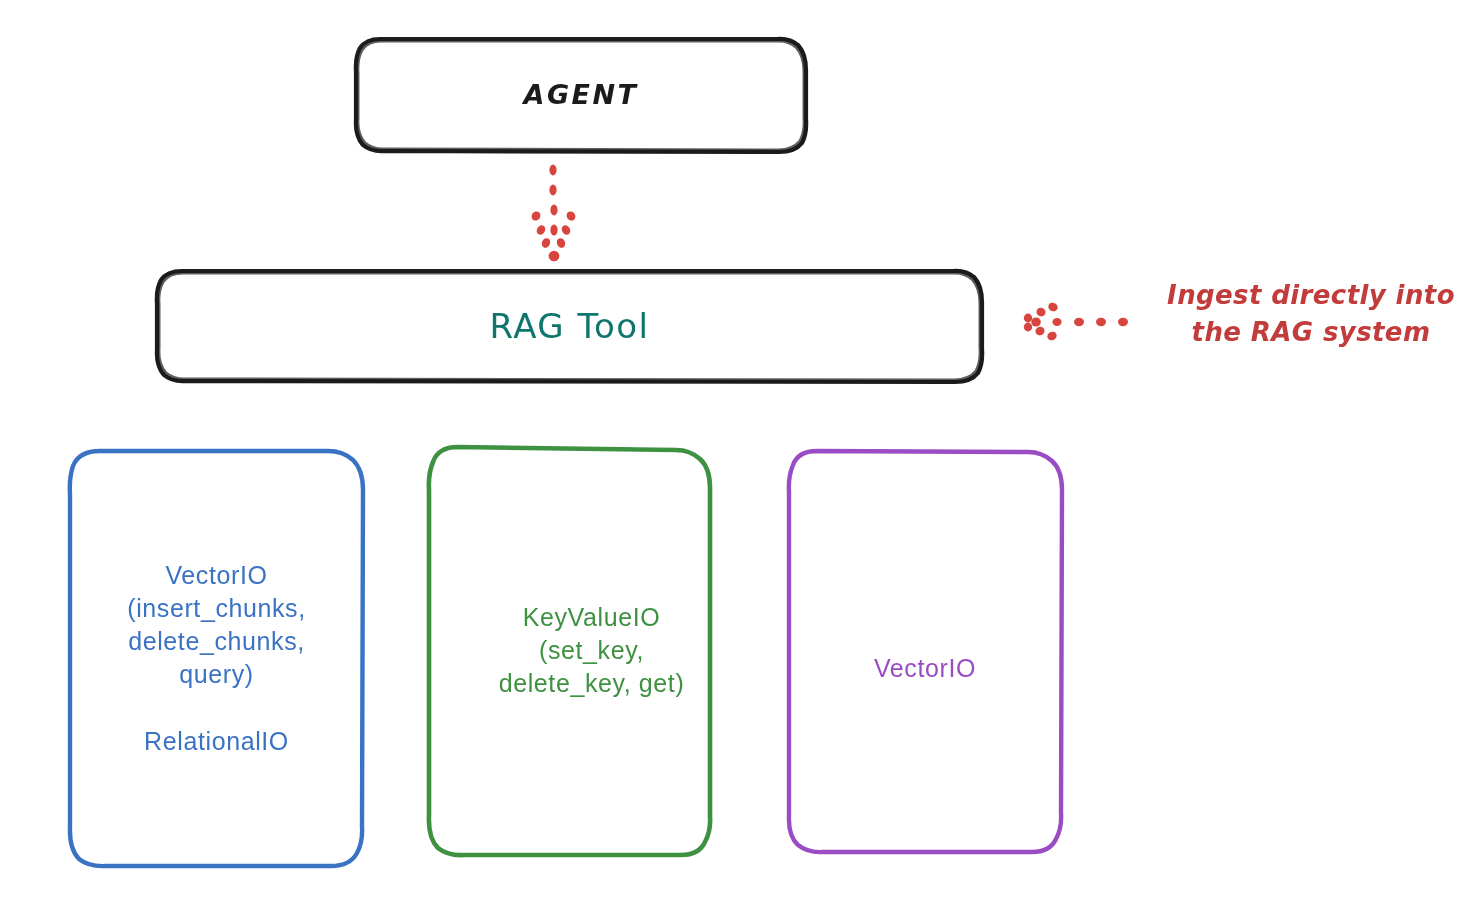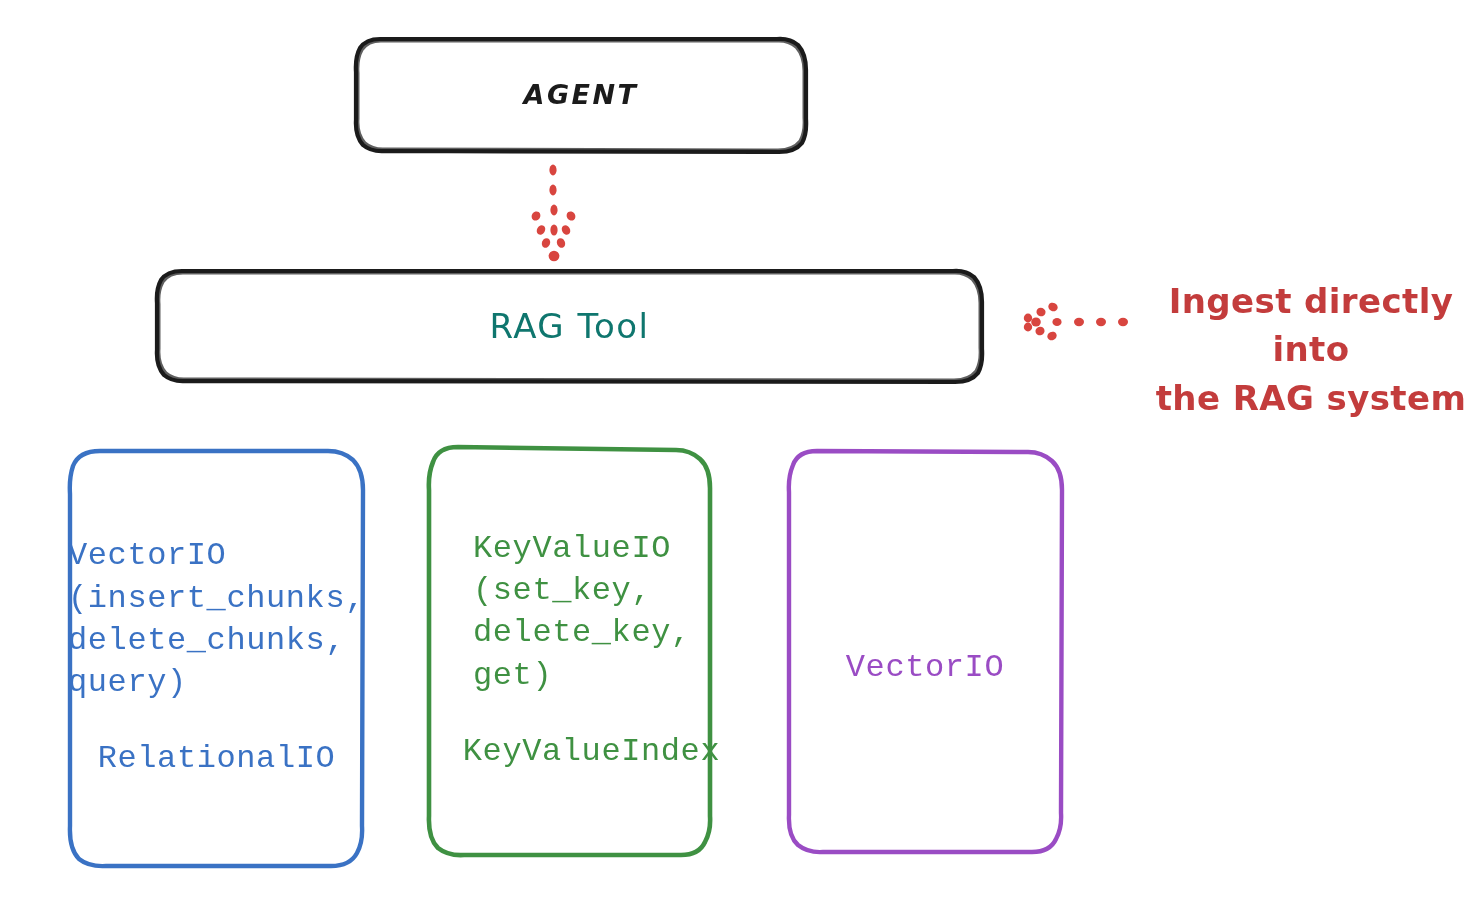--- a/index.html
+++ b/index.html
@@ -20,20 +20,21 @@
     width: 1484px;
     height: 910px;
   }
   .node {
     position: absolute;
     box-sizing: border-box;
     display: flex;
     flex-direction: column;
     align-items: center;
     justify-content: center;
+    text-align: center;
     z-index: 3;
   }
   .node-label {
     white-space: pre-line;
     line-height: 1.32;
   }
 
   
   #agent-node {
     left: 356px;
@@ -59,22 +60,22 @@
   }
   #rag-tool-node .node-label {
     font-family: "DejaVu Sans", sans-serif;
     font-size: 34px;
     letter-spacing: 1.5px;
     color: #0f766e;
   }
 
   
   .provider .node-label {
-    font-family: Liberation Mono, monospace;
-    font-size: 32px;
+    font-family: Liberation Sans, sans-serif;
+    font-size: 25px;
     letter-spacing: 0.6px;
   }
   .provider .node-label.secondary {
     margin-top: 34px;
   }
 
   #vector-io-node {
     left: 70px;
     top: 450px;
     width: 293px;
@@ -100,22 +101,23 @@
   #relational-io-node .node-label { color: #9a4cc4; }
 
   
   #ingest-annotation {
     position: absolute;
     left: 1146px;
     top: 277px;
     width: 330px;
     z-index: 3;
     font-family: "DejaVu Sans", sans-serif;
+    font-style: italic;
     font-weight: 700;
-    font-size: 34px;
+    font-size: 26px;
     line-height: 1.42;
     letter-spacing: 0.4px;
     color: #c33c3c;
     white-space: pre-line;
     text-align: center;
   }
 </style>
 </head>
 <body>
 
@@ -194,21 +196,20 @@
 (insert_chunks,
 delete_chunks,
 query)</div>
   <div class="node-label secondary">RelationalIO</div>
 </div>
 
 <div class="node provider" id="key-value-io-node">
   <div class="node-label">KeyValueIO
 (set_key,
 delete_key, get)</div>
-  <div class="node-label secondary">KeyValueIndex</div>
 </div>
 
 <div class="node provider" id="relational-io-node">
   <div class="node-label secondary">VectorIO</div>
 </div>
 
 <div id="ingest-annotation">Ingest directly into
 the RAG system</div>
 
 </body></html>

